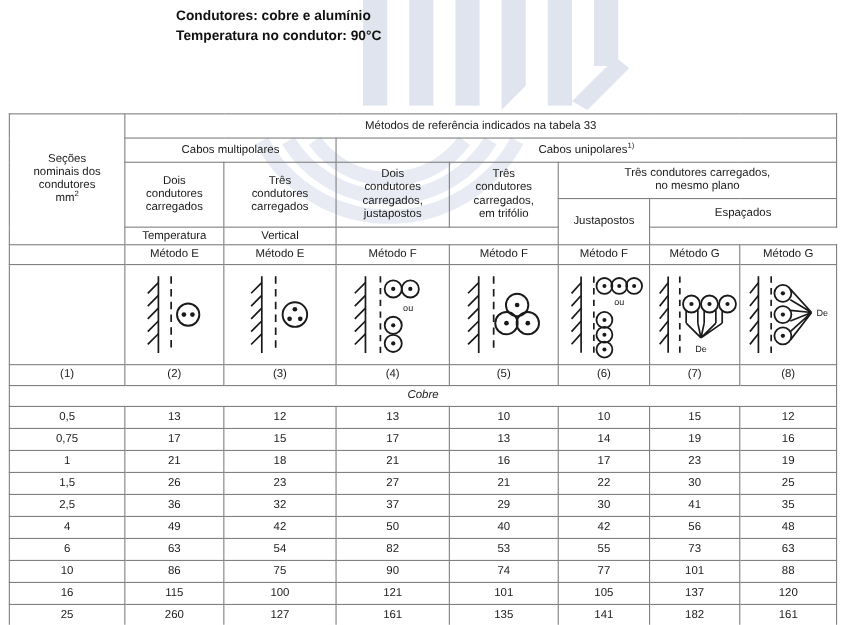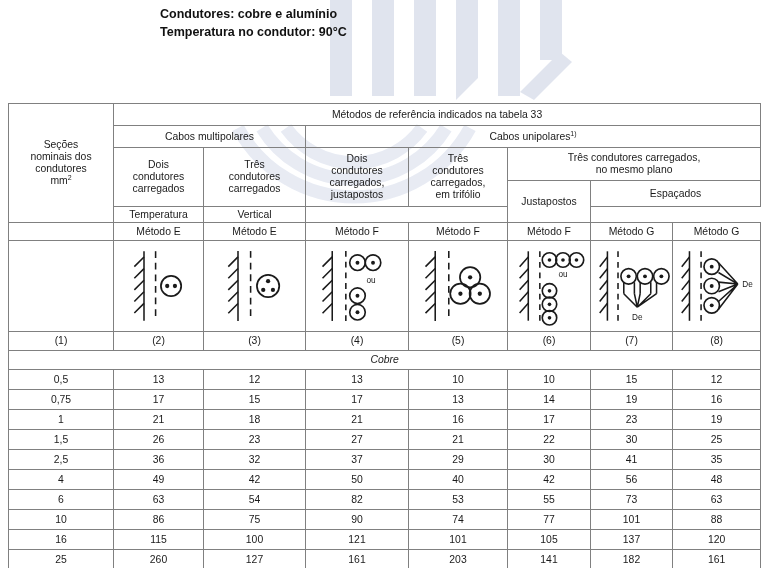--- a/index.html
+++ b/index.html
@@ -369,20 +369,20 @@
           <td class="num">101</td>
           <td class="num">105</td>
           <td class="num">137</td>
           <td class="num">120</td>
         </tr>
         <tr>
           <td class="num">25</td>
           <td class="num">260</td>
           <td class="num">127</td>
           <td class="num">161</td>
-          <td class="num">203</td>
+          <td class="num">135</td>
           <td class="num">141</td>
           <td class="num">182</td>
           <td class="num">161</td>
         </tr>
       </tbody>
 </table>
 </div>
 
 </body></html>

